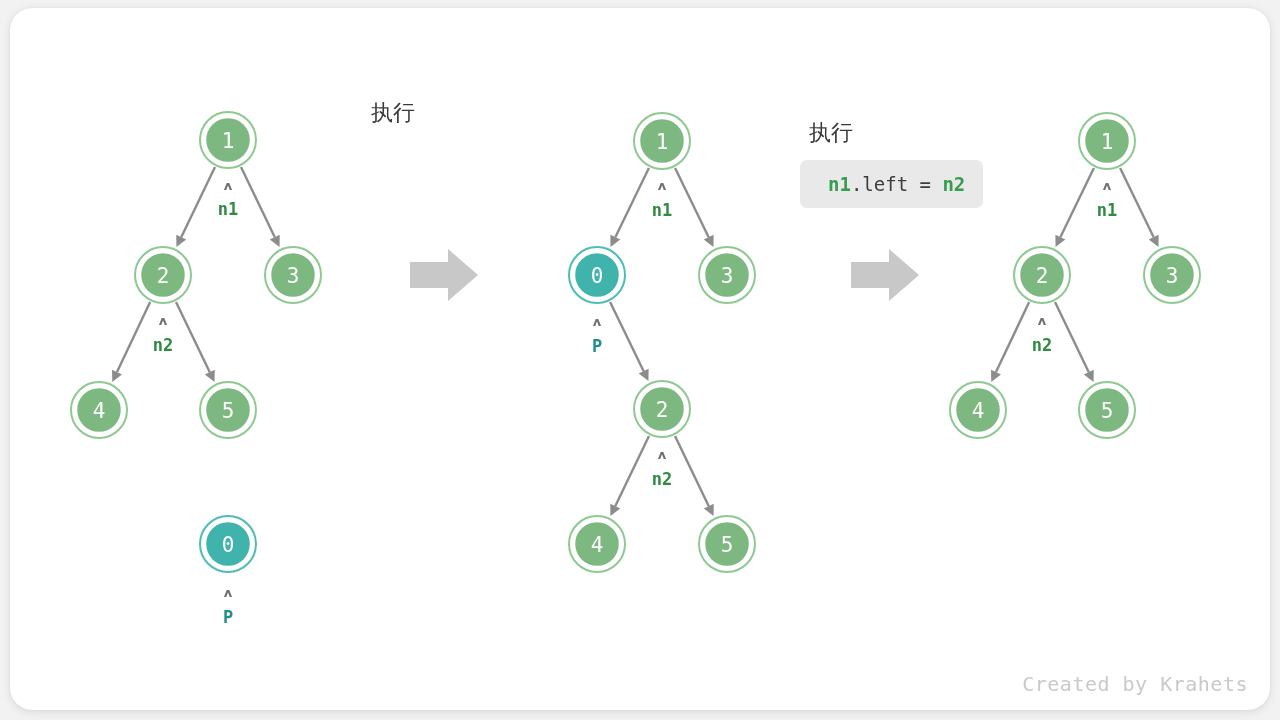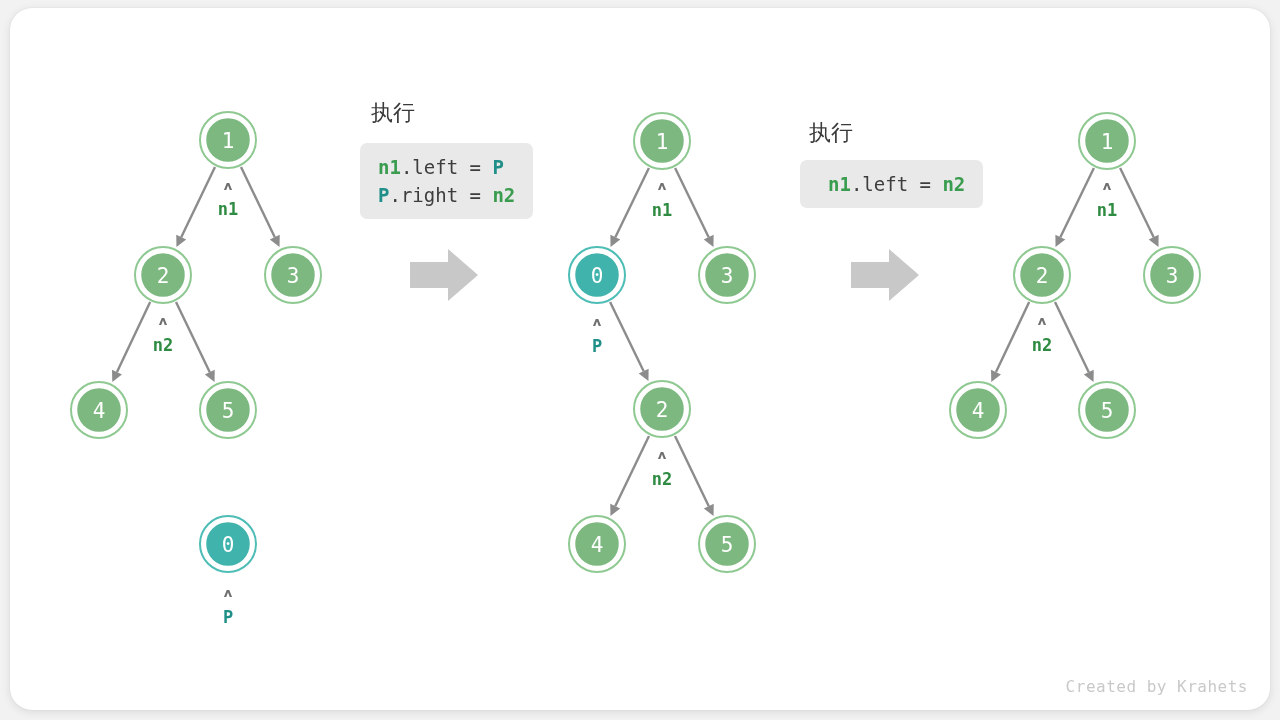--- a/index.html
+++ b/index.html
@@ -85,21 +85,21 @@
   .code-line { display: block; }
   .tok-var { color: #3a9c4e; font-weight: bold; }
   .tok-ptr { color: #1f8f88; font-weight: bold; }
   .tok-plain { color: #3d3d3d; }
 
   .credit {
     position: absolute;
     right: 40px;
     bottom: 24px;
     font-family: "DejaVu Sans Mono", "Liberation Mono", monospace;
-    font-size: 16px;
+    font-size: 20px;
     color: #c9c9c9;
     letter-spacing: 0.5px;
   }
 </style>
 </head>
 <body>
 
 <div id="stage">
   <div id="card"></div>
 
@@ -204,24 +204,20 @@
         <text x="1042" y="351" class="ptr-label ptr-green">n2</text>
       </g>
       <polygon points="410,262 448,262 448,249 478,275 448,301 448,288 410,288" class="big-arrow"></polygon>
       <polygon points="851,262 889,262 889,249 919,275 889,301 889,288 851,288" class="big-arrow"></polygon>
     </svg>
 
   <div class="overlay">
 
     <div class="step-heading" id="heading-step-2" style="left: 363px; top: 98px;">执行</div>
 
-    <div class="code-box" id="code-step-2" style="left: 352px; top: 143px;">
-        <span class="code-line"><span class="tok-var">n1</span><span class="tok-plain">.left = </span><span class="tok-ptr">P</span></span>
-        <span class="code-line"><span class="tok-ptr">P</span><span class="tok-plain">.right = </span><span class="tok-var">n2</span></span>
-      </div>
 
     <div class="step-heading" id="heading-step-3" style="left: 801px; top: 118px;">执行</div>
 
     <div class="code-box" id="code-step-3" style="left: 792px; top: 160px; padding-left: 28px;">
         <span class="code-line"><span class="tok-var">n1</span><span class="tok-plain">.left = </span><span class="tok-var">n2</span></span>
       </div>
 
     <div class="credit">Created by Krahets</div>
   </div>
 </div>

